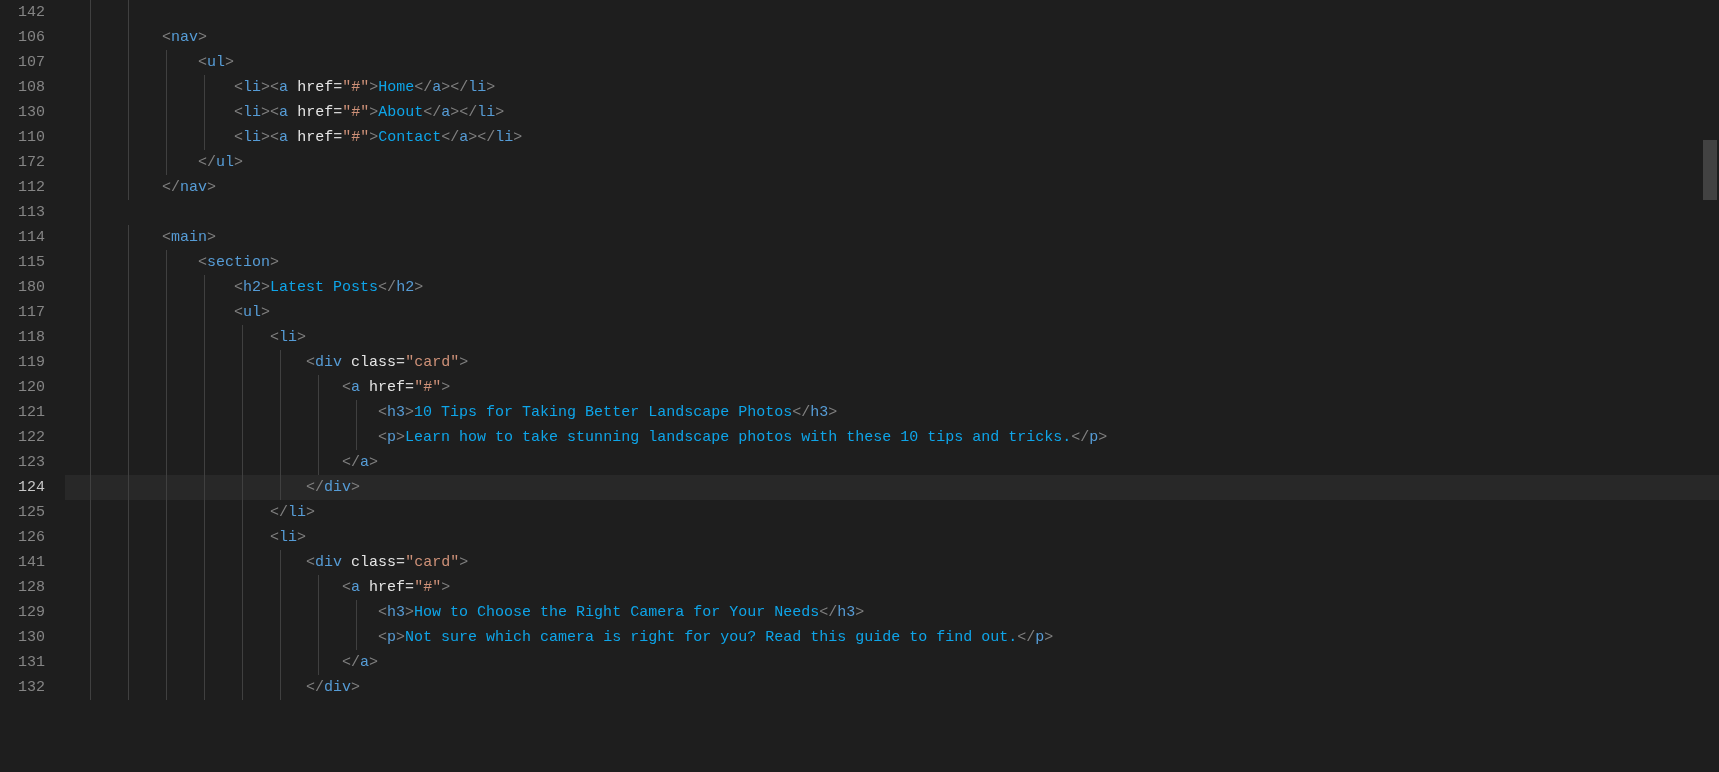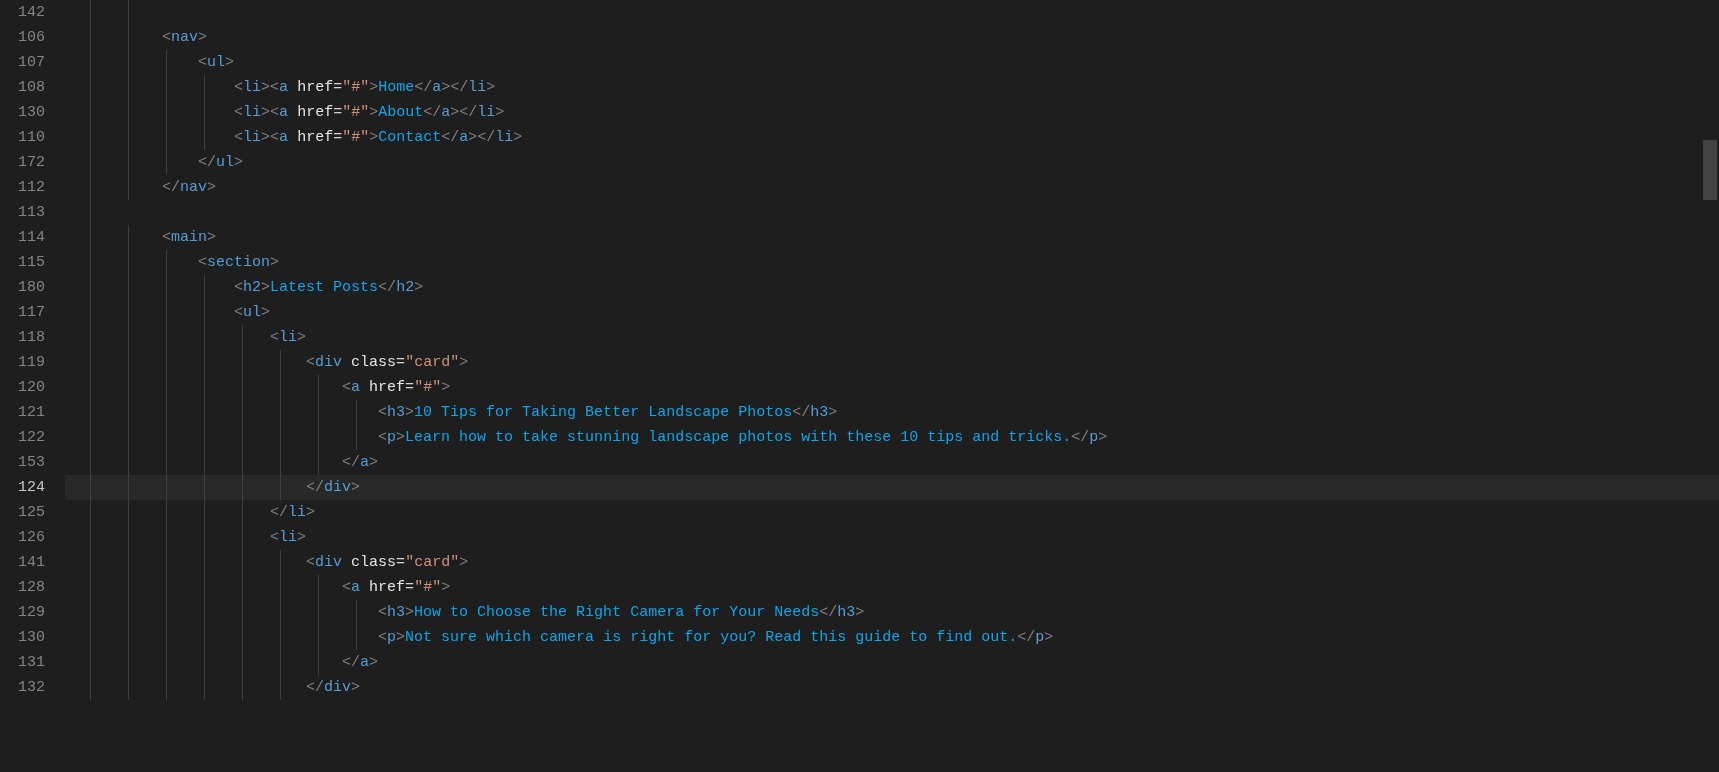--- a/index.html
+++ b/index.html
@@ -109,21 +109,21 @@
       <div class="ln">113</div>
       <div class="ln">114</div>
       <div class="ln">115</div>
       <div class="ln">180</div>
       <div class="ln">117</div>
       <div class="ln">118</div>
       <div class="ln">119</div>
       <div class="ln">120</div>
       <div class="ln">121</div>
       <div class="ln">122</div>
-      <div class="ln">153</div>
+      <div class="ln">123</div>
       <div class="ln active">124</div>
       <div class="ln">125</div>
       <div class="ln">126</div>
       <div class="ln">141</div>
       <div class="ln">128</div>
       <div class="ln">129</div>
       <div class="ln">130</div>
       <div class="ln">131</div>
       <div class="ln">132</div>
     </div>

